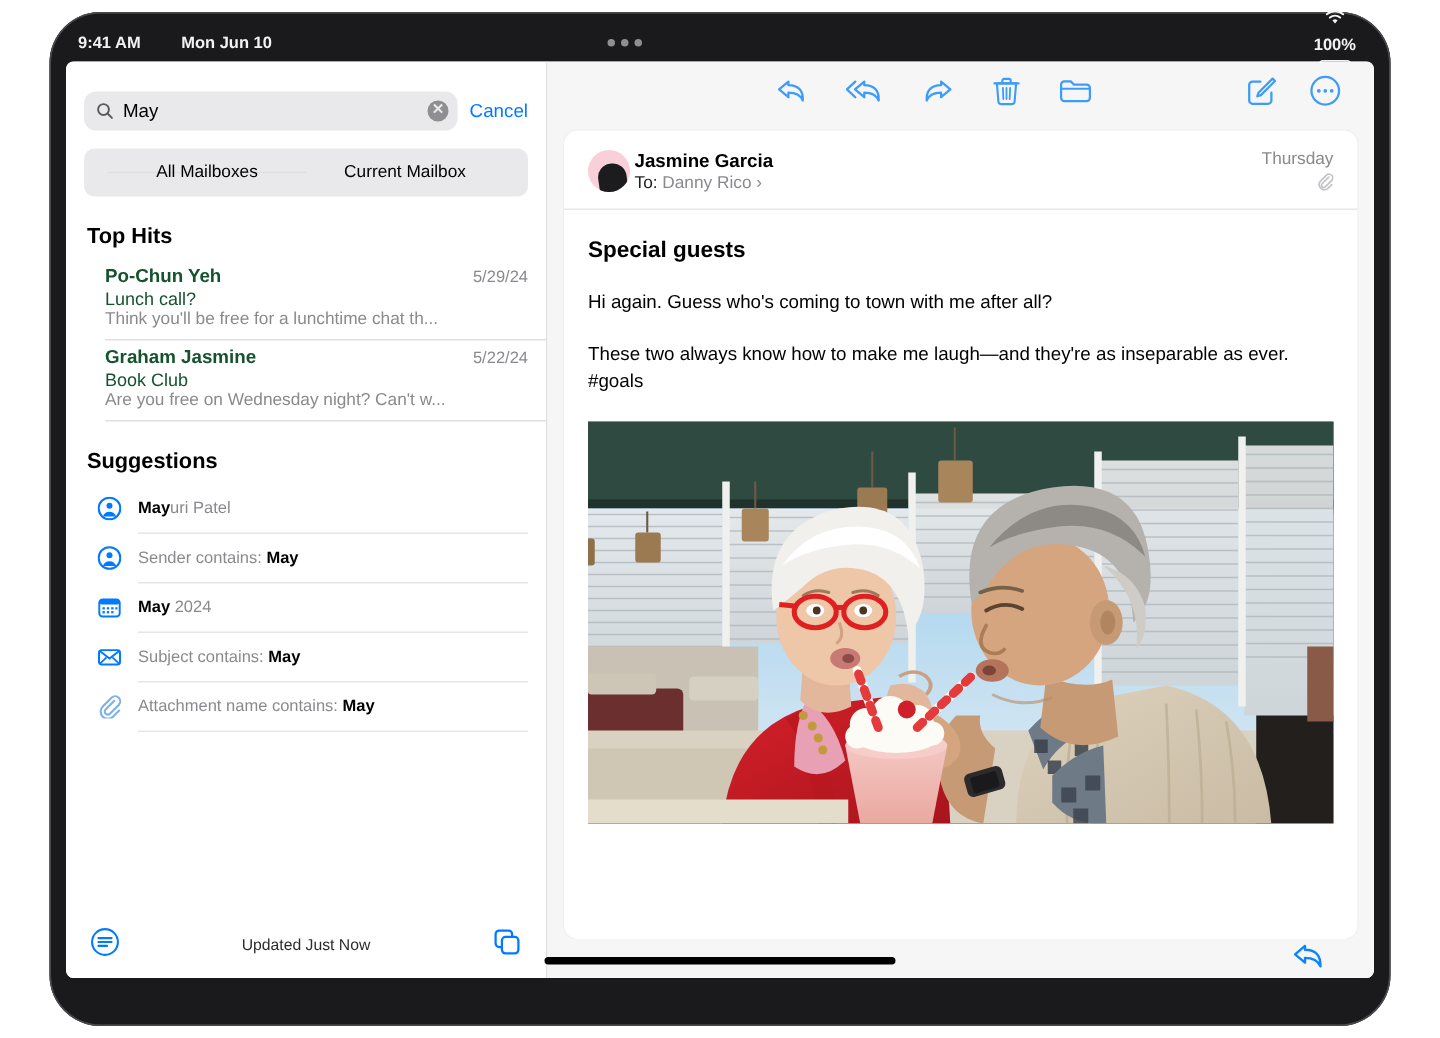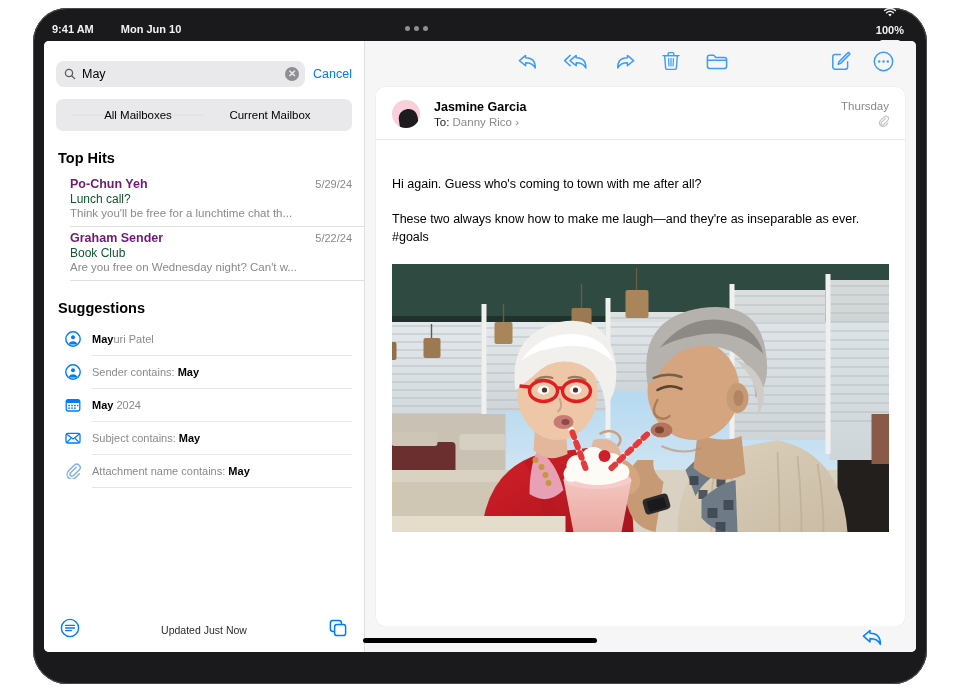--- a/index.html
+++ b/index.html
@@ -120,21 +120,21 @@
 
   
   .section-title {
     font-size: 14.5px; font-weight: bold; color: #000;
     padding: 19px 0 7px 14px;
   }
   #results { flex: 1; overflow: hidden; }
 
   .hit-row { padding: 4px 12px 7px 26px; position: relative; }
   .hit-top { display: flex; align-items: baseline; }
-  .hit-name { font-size: 12.5px; font-weight: bold; color: #701a75; flex: 1; }
+  .hit-name { font-size: 12.5px; font-weight: bold; color: #14532d; flex: 1; }
   .hit-date { font-size: 11px; color: #8a8a8e; }
   .hit-subject { font-size: 12px; color: #14532d; margin-top: 1px; }
   .hit-preview {
     font-size: 11.5px; color: #8a8a8e; margin-top: 1px;
     white-space: nowrap; overflow: hidden; text-overflow: ellipsis;
   }
   .hit-sep { height: 1px; background: #e0e0e2; margin-left: 26px; }
 
   .sug-row {
     display: flex; align-items: center; gap: 11px;
@@ -167,21 +167,21 @@
   #toolbar-right { display: flex; align-items: center; gap: 22px; margin-left: auto; }
 
   
   #message-card {
     position: absolute; left: 11px; right: 11px; top: 46px; bottom: 26px;
     background: #ffffff; border-radius: 9px; overflow: hidden;
     box-shadow: 0 0 0 .5px rgba(0,0,0,.05);
     display: flex; flex-direction: column;
   }
   #msg-header {
-    display: flex; align-items: flex-start; gap: 14px;
+    display: flex; align-items: flex-start; gap: 3px;
     padding: 13px 16px 11px 16px;
     border-bottom: 1px solid #e8e8ea;
   }
   #avatar {
     width: 28px; height: 28px; border-radius: 50%;
     background: #f9cfd9; position: relative; overflow: hidden; flex: 0 0 auto;
   }
   #avatar .hair {
     position: absolute; left: 7px; top: 9px;
     width: 19px; height: 22px; background: #1c1c1e;
@@ -292,21 +292,21 @@
               <span class="hit-name">Po-Chun Yeh</span>
               <span class="hit-date">5/29/24</span>
             </div>
             <div class="hit-subject">Lunch call?</div>
             <div class="hit-preview">Think you'll be free for a lunchtime chat th...</div>
           </div>
           <div class="hit-sep"></div>
 
           <div class="hit-row">
             <div class="hit-top">
-              <span class="hit-name">Graham Sender</span>
+              <span class="hit-name">Graham Jasmine</span>
               <span class="hit-date">5/22/24</span>
             </div>
             <div class="hit-subject">Book Club</div>
             <div class="hit-preview">Are you free on Wednesday night? Can't w...</div>
           </div>
           <div class="hit-sep"></div>
 
           <div class="section-title">Suggestions</div>
 
           <div class="sug-row">
@@ -470,20 +470,21 @@
               <div id="msg-date">Thursday</div>
               <div id="msg-clip">
                 <svg width="11" height="13" viewBox="0 0 11 13">
                   <path d="M7.8 3.1 3.6 7.3a1.5 1.5 0 1 0 2.1 2.1l4.3-4.3a2.5 2.5 0 0 0-3.5-3.5l-4.3 4.3a3.5 3.5 0 0 0 4.9 4.9l2.7-2.7" stroke="#c2c2c6" stroke-width="1.1" fill="none" stroke-linecap="round"></path>
                 </svg>
               </div>
             </div>
           </div>
 
           <div id="msg-body">
+            <div id="msg-subject">Special guests</div>
             <div class="msg-para">Hi again. Guess who's coming to town with me after all?</div>
             <div class="msg-para">These two always know how to make me laugh—and they're as inseparable as ever. #goals</div>
 
             <div id="photo">
               <svg viewBox="0 0 510 268" preserveAspectRatio="xMidYMid slice">
                 <defs>
                   <linearGradient id="sky" x1="0" y1="0" x2="0" y2="1">
                     <stop offset="0" stop-color="#9fd0ee"></stop>
                       <stop offset="1" stop-color="#cfe4f2"></stop>
                   </linearGradient>

